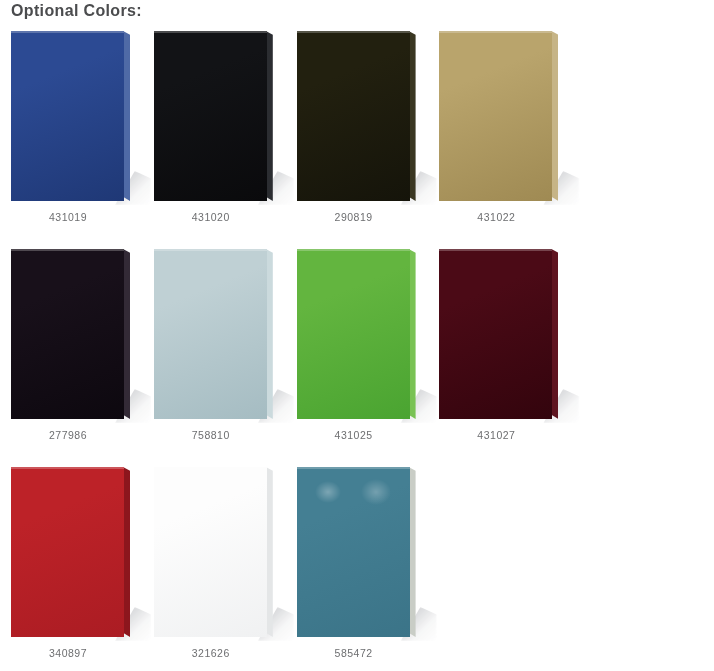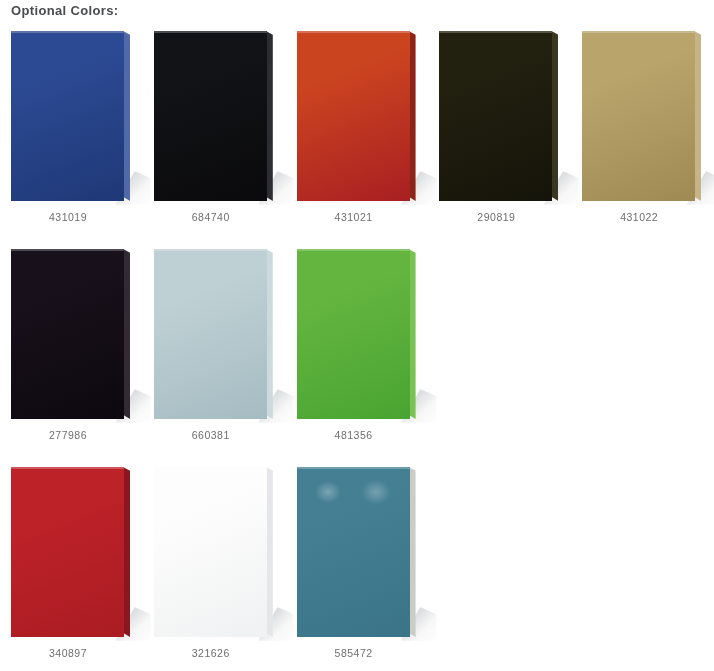--- a/index.html
+++ b/index.html
@@ -21,21 +21,21 @@
     width: 714px;
     height: 671px;
     position: relative;
     box-sizing: border-box;
   }
 
   #section-heading {
     position: absolute;
     left: 11px;
     top: 3px;
-    font-size: 13px;
+    font-size: 16px;
     font-weight: bold;
     letter-spacing: 0.35px;
     color: #4b4c4e;
     line-height: 16px;
     white-space: nowrap;
   }
 
   #swatch-grid {
     position: absolute;
     left: 0px;
@@ -172,31 +172,21 @@
           <div class="swatch-label">431019</div>
         </div>
         <div class="swatch-cell">
           <div class="panel-wrap">
             <div class="panel-shadow"></div>
             <div class="panel-edge" style="background: rgb(43, 45, 49);"></div>
             <div class="panel-face" style="background: linear-gradient(158deg, rgb(18, 19, 22) 0%, rgb(18, 19, 22) 28%, rgb(10, 10, 12) 100%);">
               <div class="panel-toplip"></div>
             </div>
           </div>
-          <div class="swatch-label">684740</div>
-        </div>
-        <div class="swatch-cell">
-          <div class="panel-wrap">
-            <div class="panel-shadow"></div>
-            <div class="panel-edge" style="background: rgb(142, 36, 24);"></div>
-            <div class="panel-face" style="background: linear-gradient(158deg, rgb(203, 68, 32) 0%, rgb(203, 68, 32) 28%, rgb(168, 31, 34) 100%);">
-              <div class="panel-toplip"></div>
-            </div>
-          </div>
-          <div class="swatch-label">431021</div>
+          <div class="swatch-label">431020</div>
         </div>
         <div class="swatch-cell">
           <div class="panel-wrap">
             <div class="panel-shadow"></div>
             <div class="panel-edge" style="background: rgb(58, 55, 34);"></div>
             <div class="panel-face" style="background: linear-gradient(158deg, rgb(34, 32, 15) 0%, rgb(34, 32, 15) 28%, rgb(21, 20, 10) 100%);">
               <div class="panel-toplip"></div>
             </div>
           </div>
           <div class="swatch-label">290819</div>
@@ -224,31 +214,41 @@
           <div class="swatch-label">277986</div>
         </div>
         <div class="swatch-cell">
           <div class="panel-wrap">
             <div class="panel-shadow"></div>
             <div class="panel-edge" style="background: rgb(203, 218, 221);"></div>
             <div class="panel-face" style="background: linear-gradient(158deg, rgb(191, 208, 212) 0%, rgb(191, 208, 212) 28%, rgb(165, 188, 194) 100%);">
               <div class="panel-toplip"></div>
             </div>
           </div>
-          <div class="swatch-label">660381</div>
+          <div class="swatch-label">758810</div>
         </div>
         <div class="swatch-cell">
           <div class="panel-wrap">
             <div class="panel-shadow"></div>
             <div class="panel-edge" style="background: rgb(121, 194, 84);"></div>
             <div class="panel-face" style="background: linear-gradient(158deg, rgb(99, 181, 63) 0%, rgb(99, 181, 63) 28%, rgb(74, 164, 49) 100%);">
               <div class="panel-toplip"></div>
             </div>
           </div>
-          <div class="swatch-label">481356</div>
+          <div class="swatch-label">431025</div>
+        </div>
+        <div class="swatch-cell">
+          <div class="panel-wrap">
+            <div class="panel-shadow"></div>
+            <div class="panel-edge" style="background: rgb(95, 20, 32);"></div>
+            <div class="panel-face" style="background: linear-gradient(158deg, rgb(75, 10, 22) 0%, rgb(75, 10, 22) 28%, rgb(51, 4, 13) 100%);">
+              <div class="panel-toplip"></div>
+            </div>
+          </div>
+          <div class="swatch-label">431027</div>
         </div>
       </div>
       <div class="swatch-row">
         <div class="swatch-cell">
           <div class="panel-wrap">
             <div class="panel-shadow"></div>
             <div class="panel-edge" style="background: rgb(140, 22, 29);"></div>
             <div class="panel-face" style="background: linear-gradient(158deg, rgb(189, 34, 40) 0%, rgb(189, 34, 40) 28%, rgb(171, 28, 35) 100%);">
               <div class="panel-toplip"></div>
             </div>

